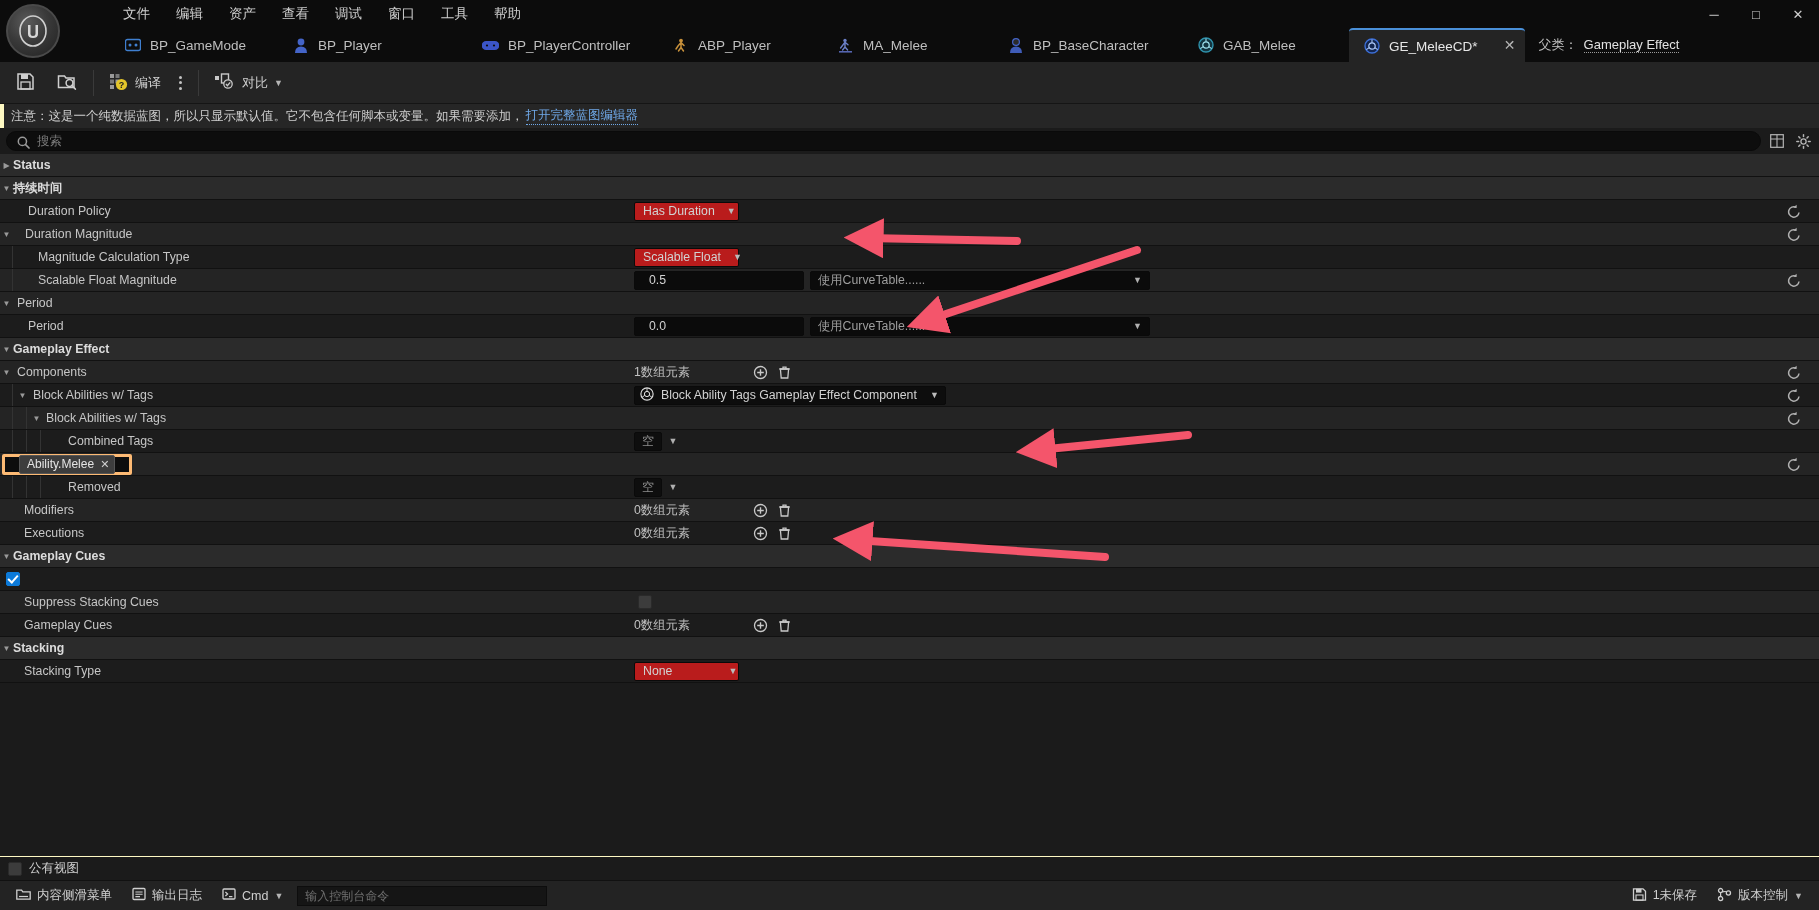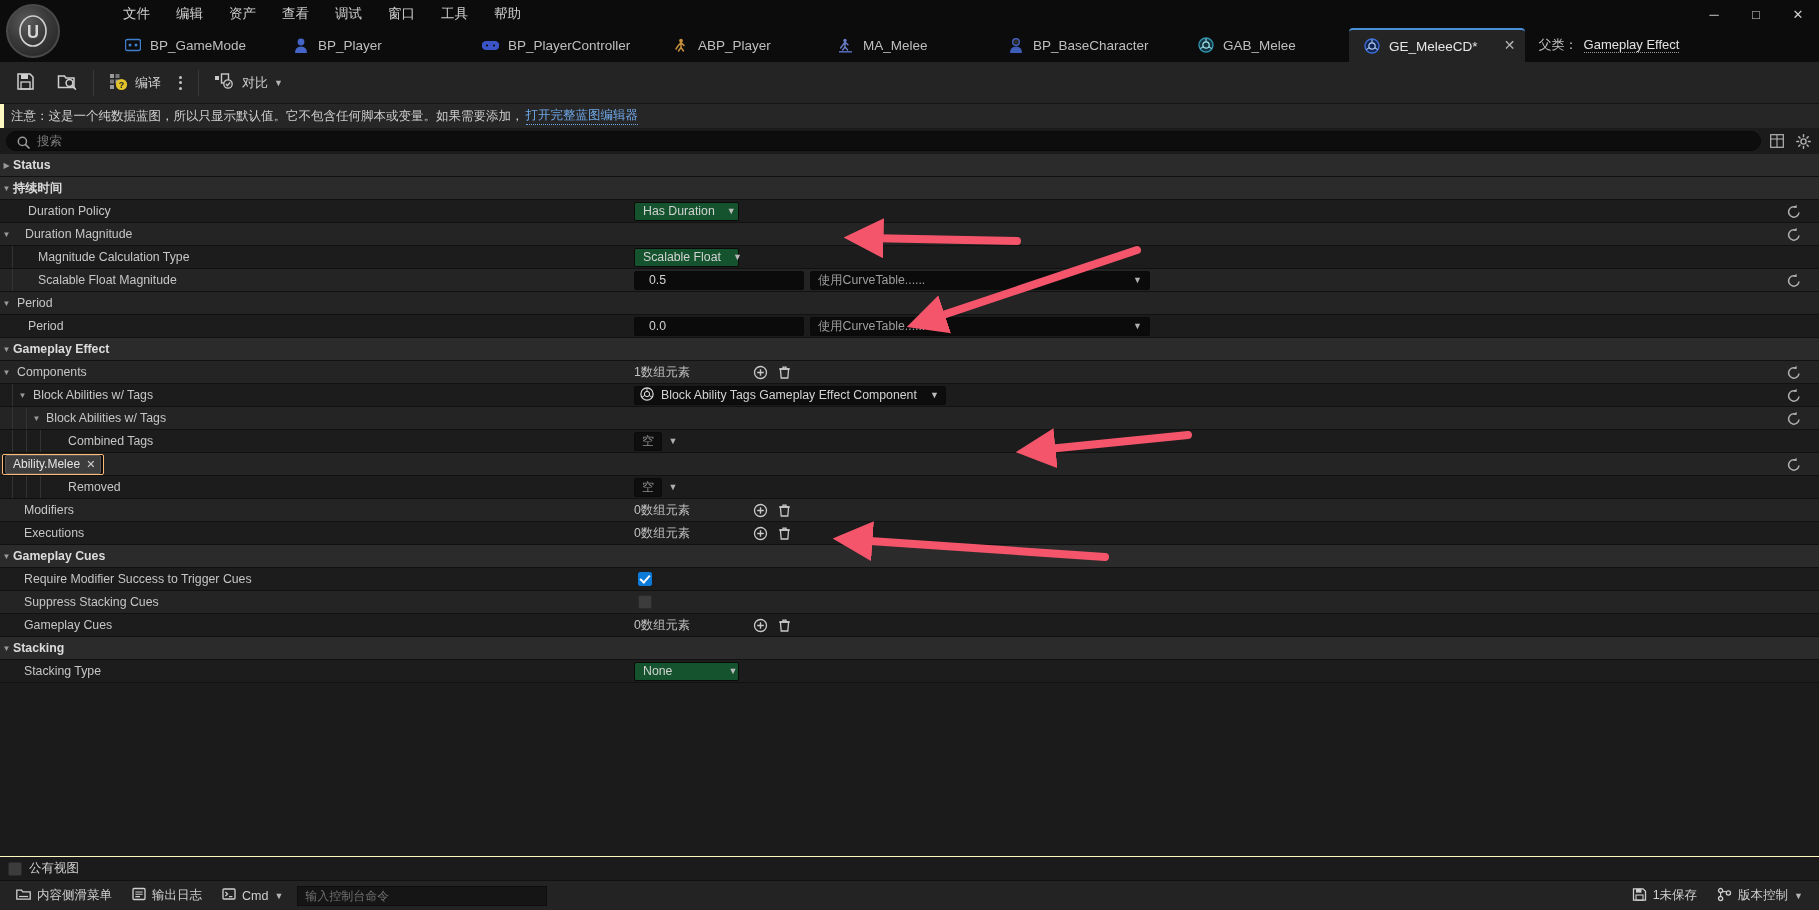--- a/index.html
+++ b/index.html
@@ -115,21 +115,21 @@
   }
   .row.cat .lbl { font-weight: bold; color:#dcdcdc; }
   .tri {
     width: 13px; flex:0 0 13px; display:flex; align-items:center; justify-content:center;
     color:#9a9a9a; font-size: 8px;
   }
   .guide { width:1px; background:#333; height:100%; }
 
   
   .combo {
-    height: 19px; background:#14532d; border:1px solid #0a0a0a; border-radius:2px;
+    height: 19px; background:#b91c1c; border:1px solid #0a0a0a; border-radius:2px;
     display:flex; align-items:center; justify-content:space-between; padding: 0 6px 0 8px;
     font-size: 12.3px; color:#d2d2d2; min-width: 104px;
   }
   .combo .cv { white-space:nowrap; }
   .combo .carat { margin-left: 12px; color:#bbb; font-size: 9px;}
   .numfield {
     height: 19px; background:#0b0b0b; border:1px solid #0a0a0a; border-radius:2px;
     display:flex; align-items:center; padding: 0 14px; font-size:12.3px; color:#d2d2d2;
     width: 170px;
   }
@@ -155,22 +155,22 @@
     display:flex; align-items:center; justify-content:center; font-size:12px; color:#8d8d8d; padding: 0 7px;
   }
   .dropcarat { width:18px; display:flex; align-items:center; justify-content:center; color:#b0b0b0; font-size:9px;}
   .tagchip {
     height: 19px; background:#3d3d3d; border:1px solid #555; border-radius:2px;
     display:flex; align-items:center; gap:6px; padding: 0 5px 0 7px;
     font-size:12px; color:#e4e4e4;
   }
   .tagchip .x { font-size: 11px; color:#d0d0d0; }
   .tagchip-wrap {
-    height:21px; background:#0d0d0d; border:1px solid #fdba74; border-radius:2px;
-    display:flex; align-items:center; padding: 0 2px;
+    height:21px; background:#0d0d0d; border:3px solid #fdba74; border-radius:2px;
+    display:flex; align-items:center; padding: 0 14px;
   }
   .chk {
     width:14px; height:14px; border-radius:2px; background:#0d0d0d; border:1px solid #303030;
     display:flex; align-items:center; justify-content:center;
   }
   .chk.on { background:#0c7ad9; border-color:#0c7ad9; }
   .chk.on::after {
     content:""; width:4px; height:8px; border:solid #fff; border-width: 0 2px 2px 0;
     transform: rotate(42deg); margin-top:-2px;
   }
@@ -729,24 +729,20 @@
 
     <div class="row cat">
       <div class="lbl-cell">
         <span class="tri">▼</span>
         <span class="lbl">Gameplay Cues</span>
       </div>
       <div class="val-cell"></div>
     </div>
 
     <div class="row norm">
-      <div class="lbl-cell">
-        <span style="width:24px"></span>
-        <span class="lbl">Require Modifier Success to Trigger Cues</span>
-      </div>
       <div class="val-cell" style="padding-left:6px;">
         <span class="chk on"></span>
       </div>
     </div>
 
     <div class="row alt">
       <div class="lbl-cell">
         <span style="width:24px"></span>
         <span class="lbl">Suppress Stacking Cues</span>
       </div>

